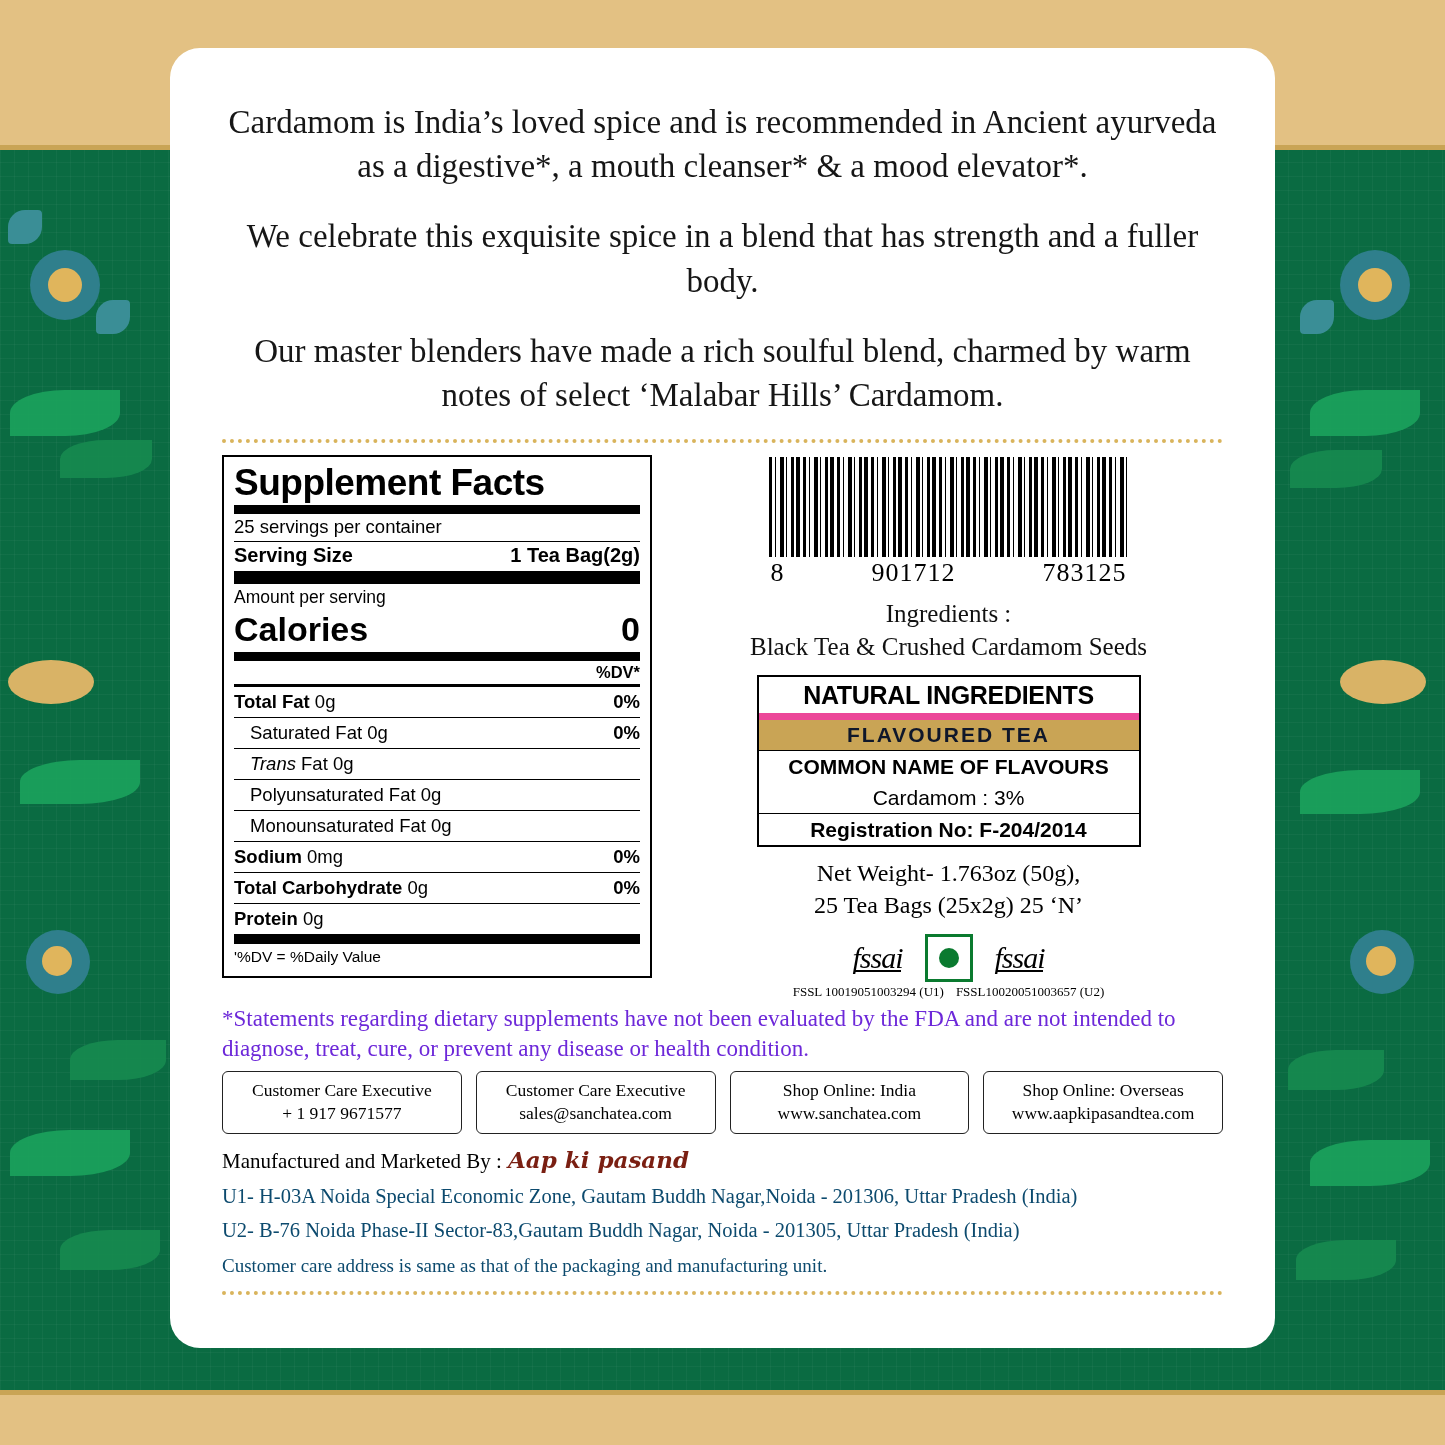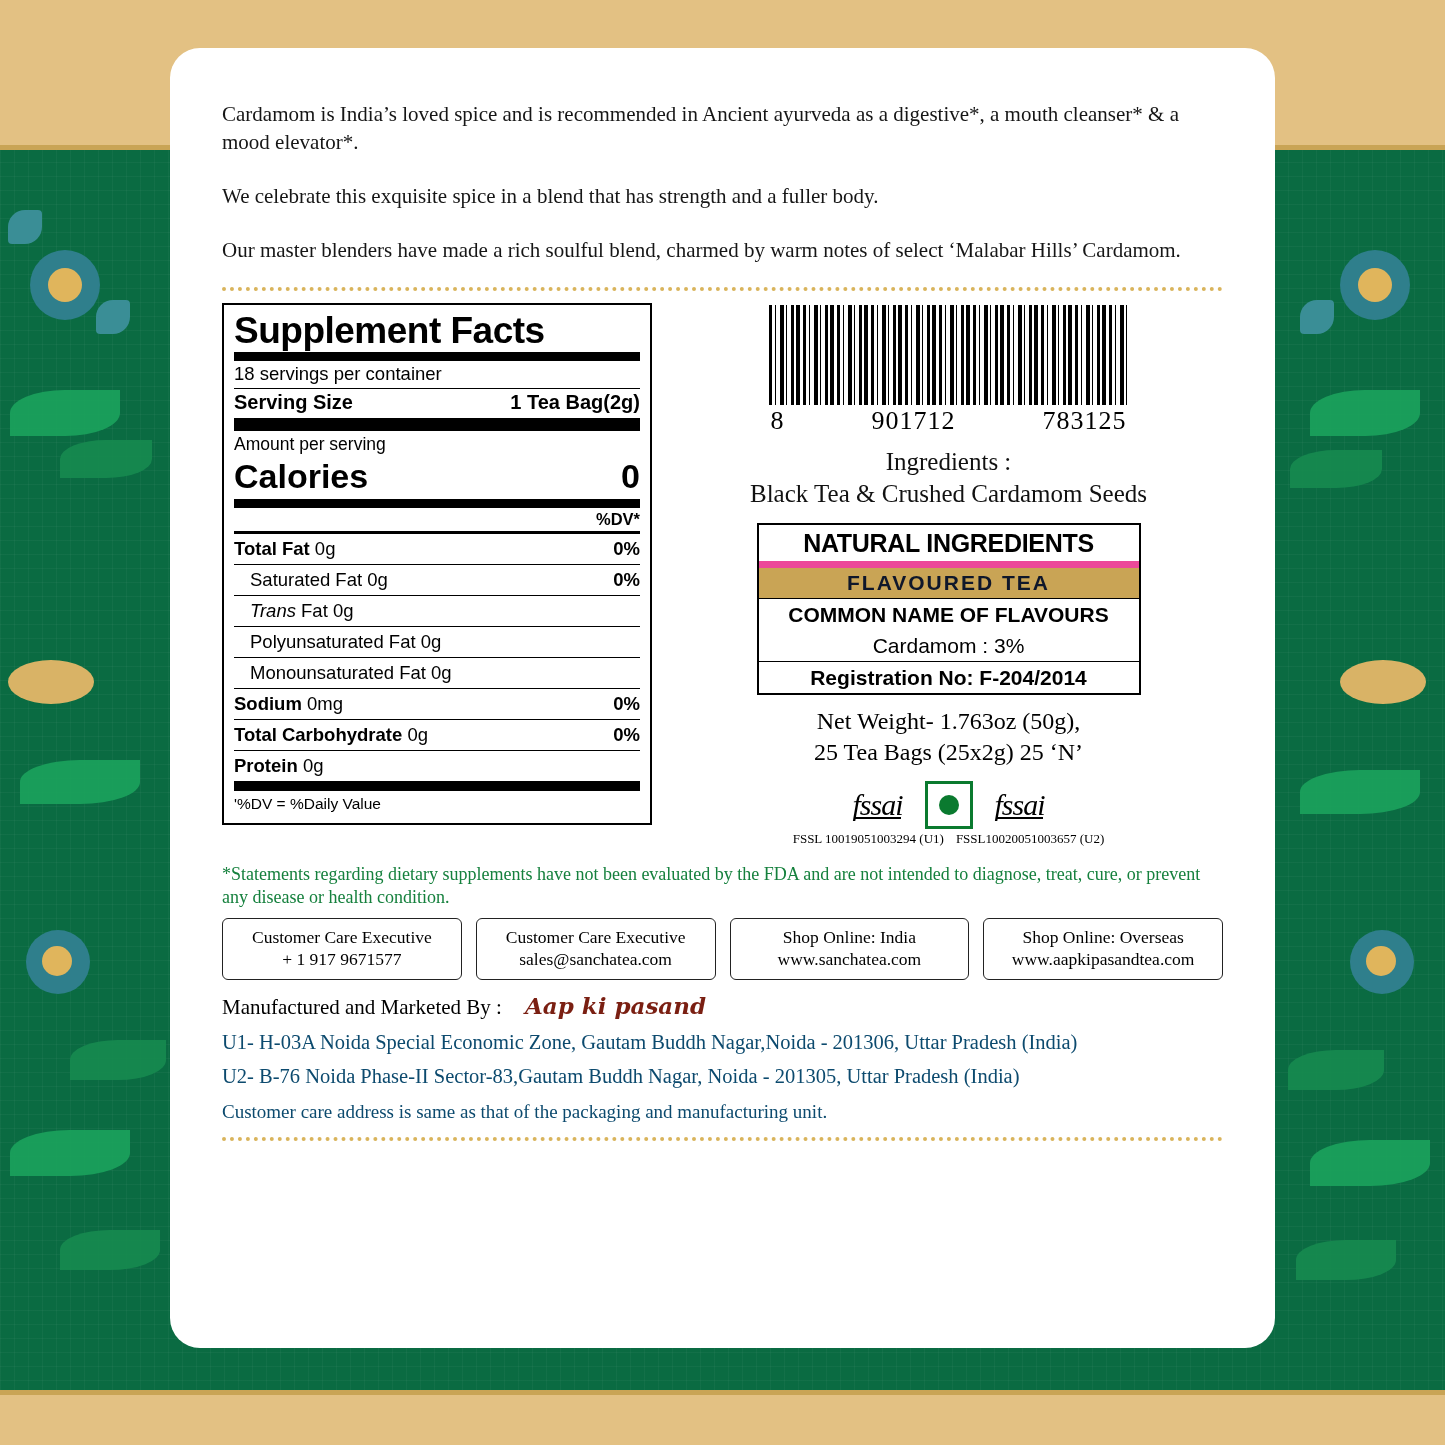--- a/index.html
+++ b/index.html
@@ -83,23 +83,23 @@
     top: 48px;
     width: 1105px;
     height: 1300px;
     background: #ffffff;
     border-radius: 30px;
     box-sizing: border-box;
     padding: 52px 52px 20px 52px;
   }
 
   .intro {
-    text-align: left;
+    text-align: center;
     color: #161616;
-    font-size: 21px;
+    font-size: 33px;
     line-height: 1.34;
   }
   .intro p {
     margin: 0 0 26px 0;
   }
   .intro p:last-child { margin-bottom: 0; }
 
   .dotted-sep {
     margin: 22px 0 12px 0;
     border-top: 4px dotted #d9b45c;
@@ -297,24 +297,24 @@
   .fssai-nums {
     display: flex;
     justify-content: center;
     gap: 12px;
     font-size: 13px;
     margin-top: 2px;
   }
 
   
   .disclaimer {
-    font-size: 18px;
+    font-size: 23px;
     line-height: 1.3;
-    color: #15803d;
-    margin-top: 16px;
+    color: #6d28d9;
+    margin-top: 4px;
   }
   .care-row {
     display: flex;
     gap: 14px;
     margin-top: 8px;
   }
   .care-box {
     flex: 1;
     border: 1px solid #222;
     border-radius: 6px;
@@ -322,21 +322,21 @@
     font-size: 17.5px;
     line-height: 1.3;
     padding: 7px 4px 8px 4px;
     background: #fff;
   }
   .maker {
     font-size: 21px;
     margin-top: 12px;
     display: flex;
     align-items: baseline;
-    gap: 23px;
+    gap: 6px;
   }
   .brand-script {
     font-family: "DejaVu Serif", serif;
     font-style: italic;
     font-size: 23px;
     color: #7a1f12;
     font-weight: bold;
   }
   .addr {
     font-size: 20.5px;
@@ -394,21 +394,21 @@
       <p>Our master blenders have made a rich soulful blend, charmed by warm notes of select ‘Malabar Hills’ Cardamom.</p>
     </div>
 
     <div class="dotted-sep"></div>
 
     <div class="mid">
 
       <div class="sf">
         <div class="sf-title">Supplement Facts</div>
         <div class="rule-thick"></div>
-        <div class="sf-servings">18 servings per container</div>
+        <div class="sf-servings">25 servings per container</div>
         <div class="rule-thin"></div>
         <div class="sf-row sf-serving-size">
           <span>Serving Size</span>
           <span>1 Tea Bag(2g)</span>
         </div>
         <div class="rule-xthick"></div>
         <div class="sf-amount">Amount per serving</div>
         <div class="sf-cal">
           <span>Calories</span>
           <span>0</span>

